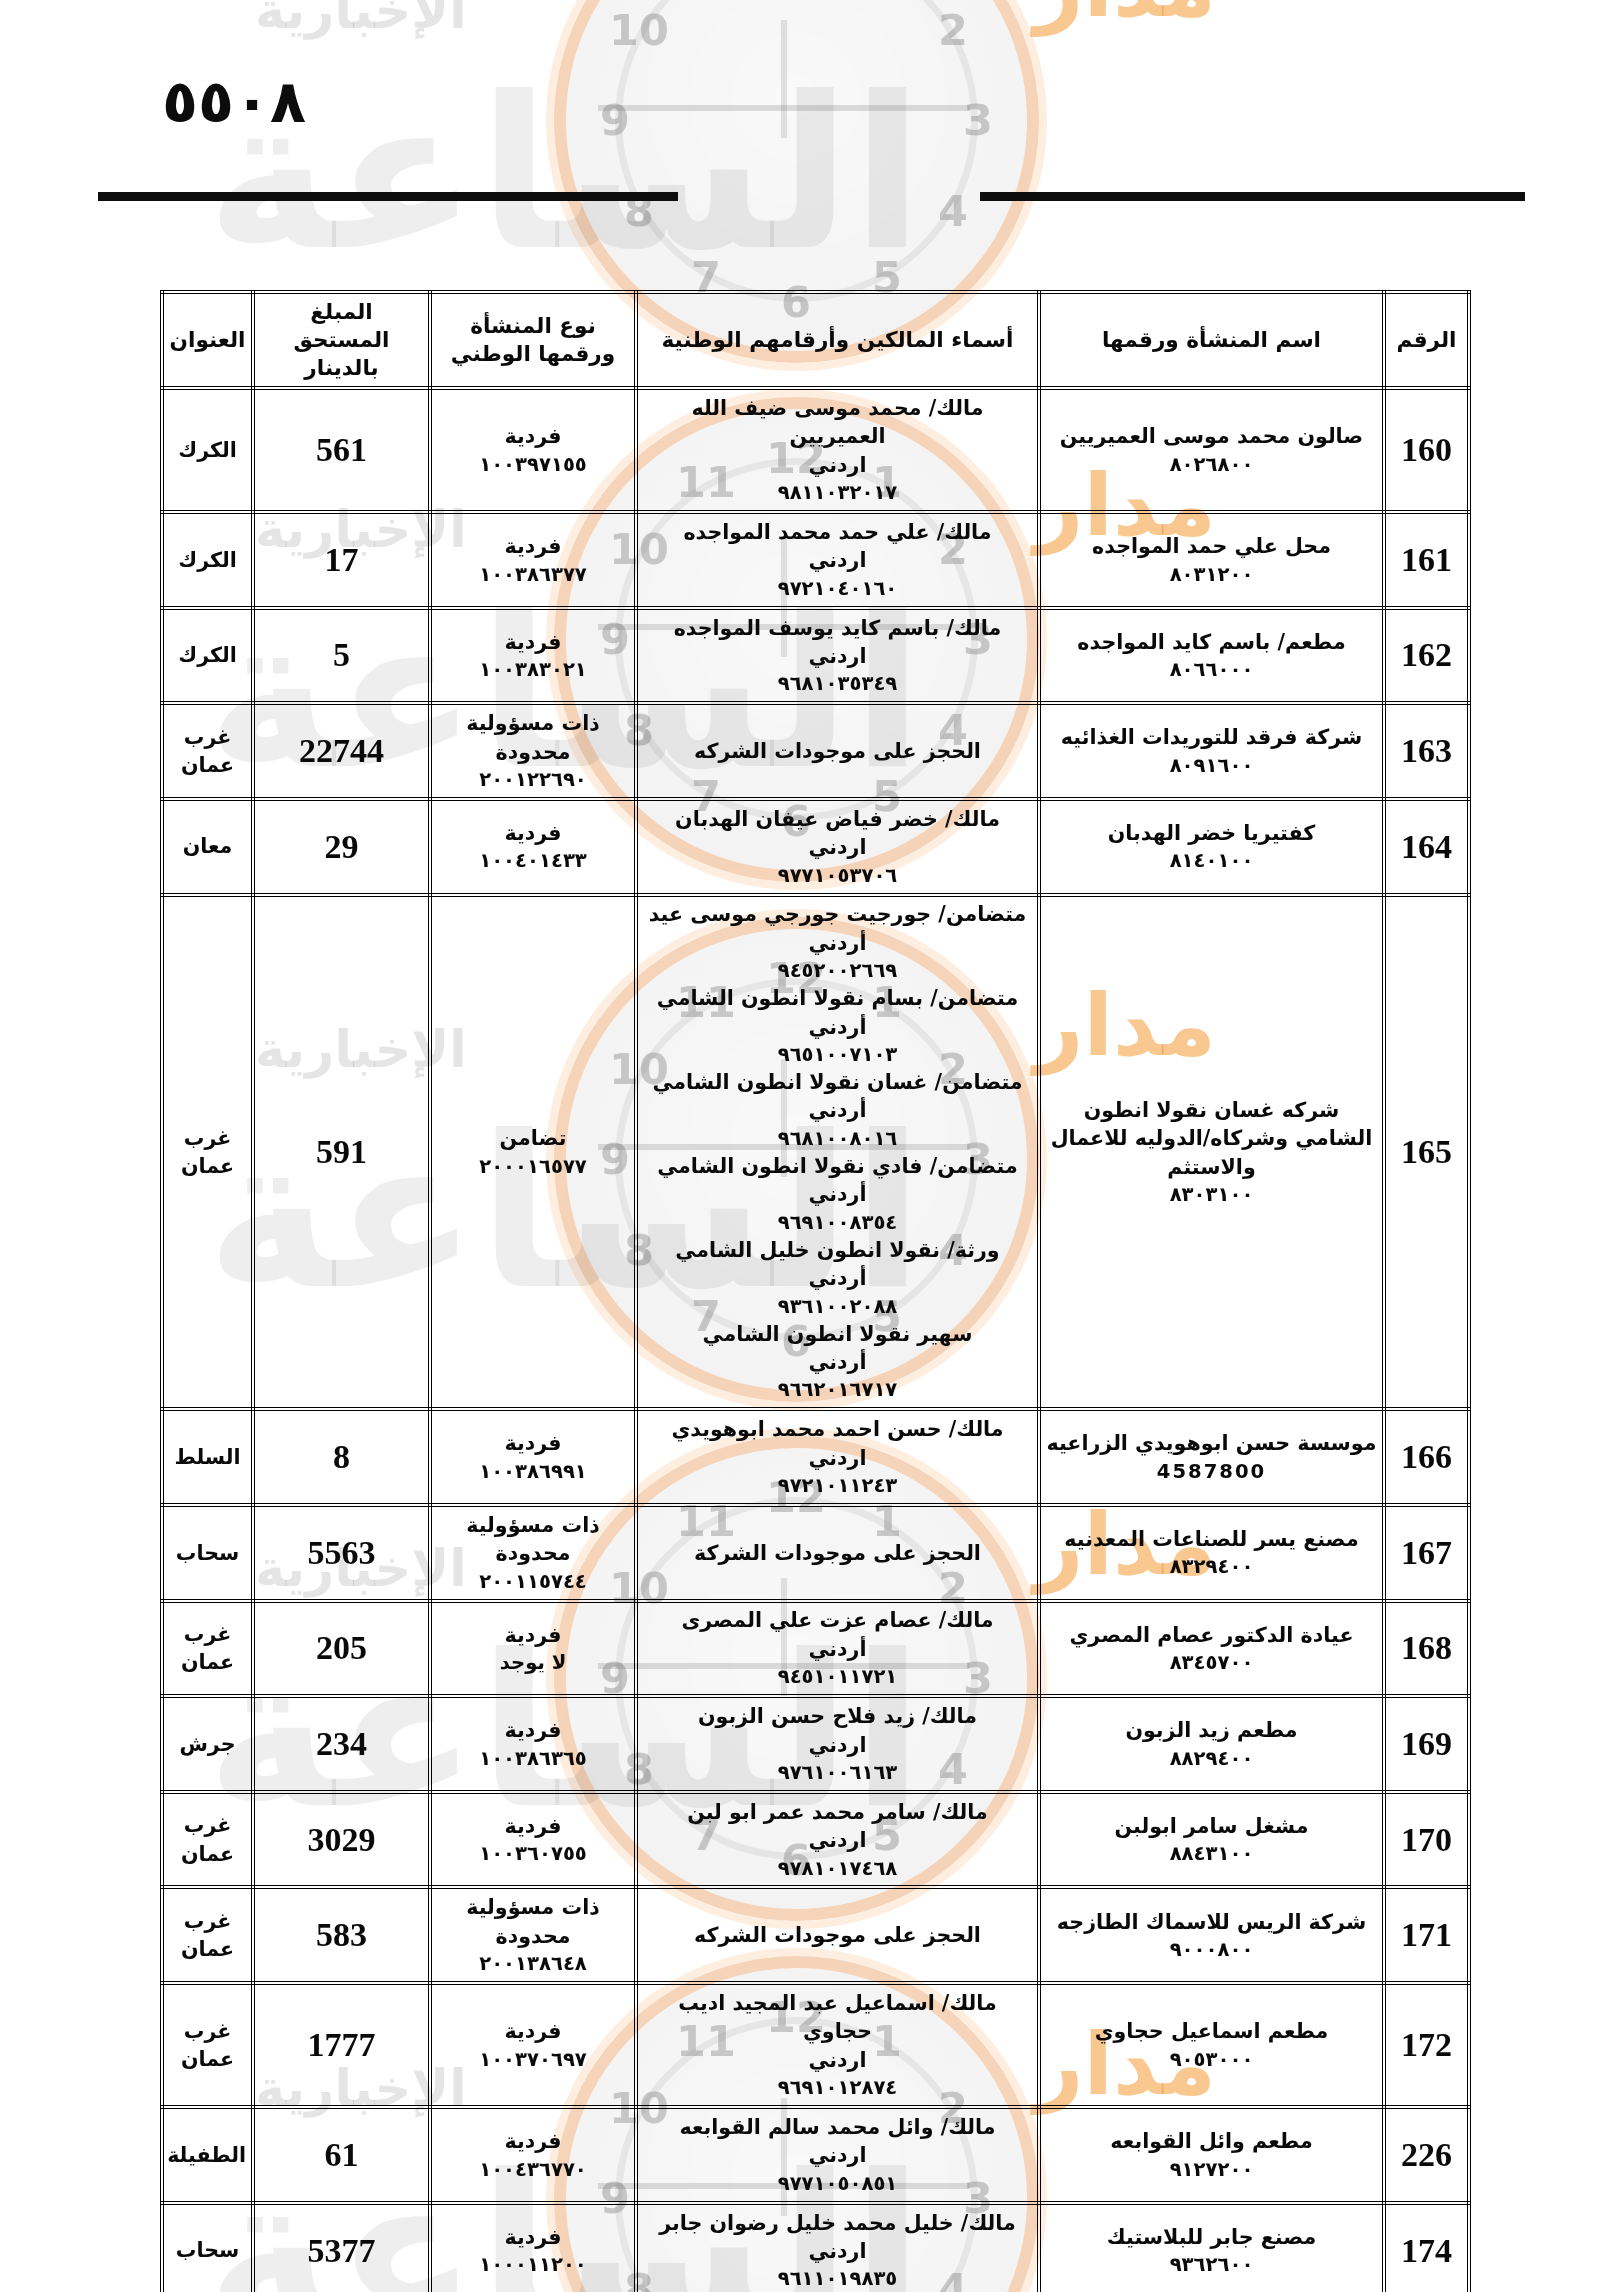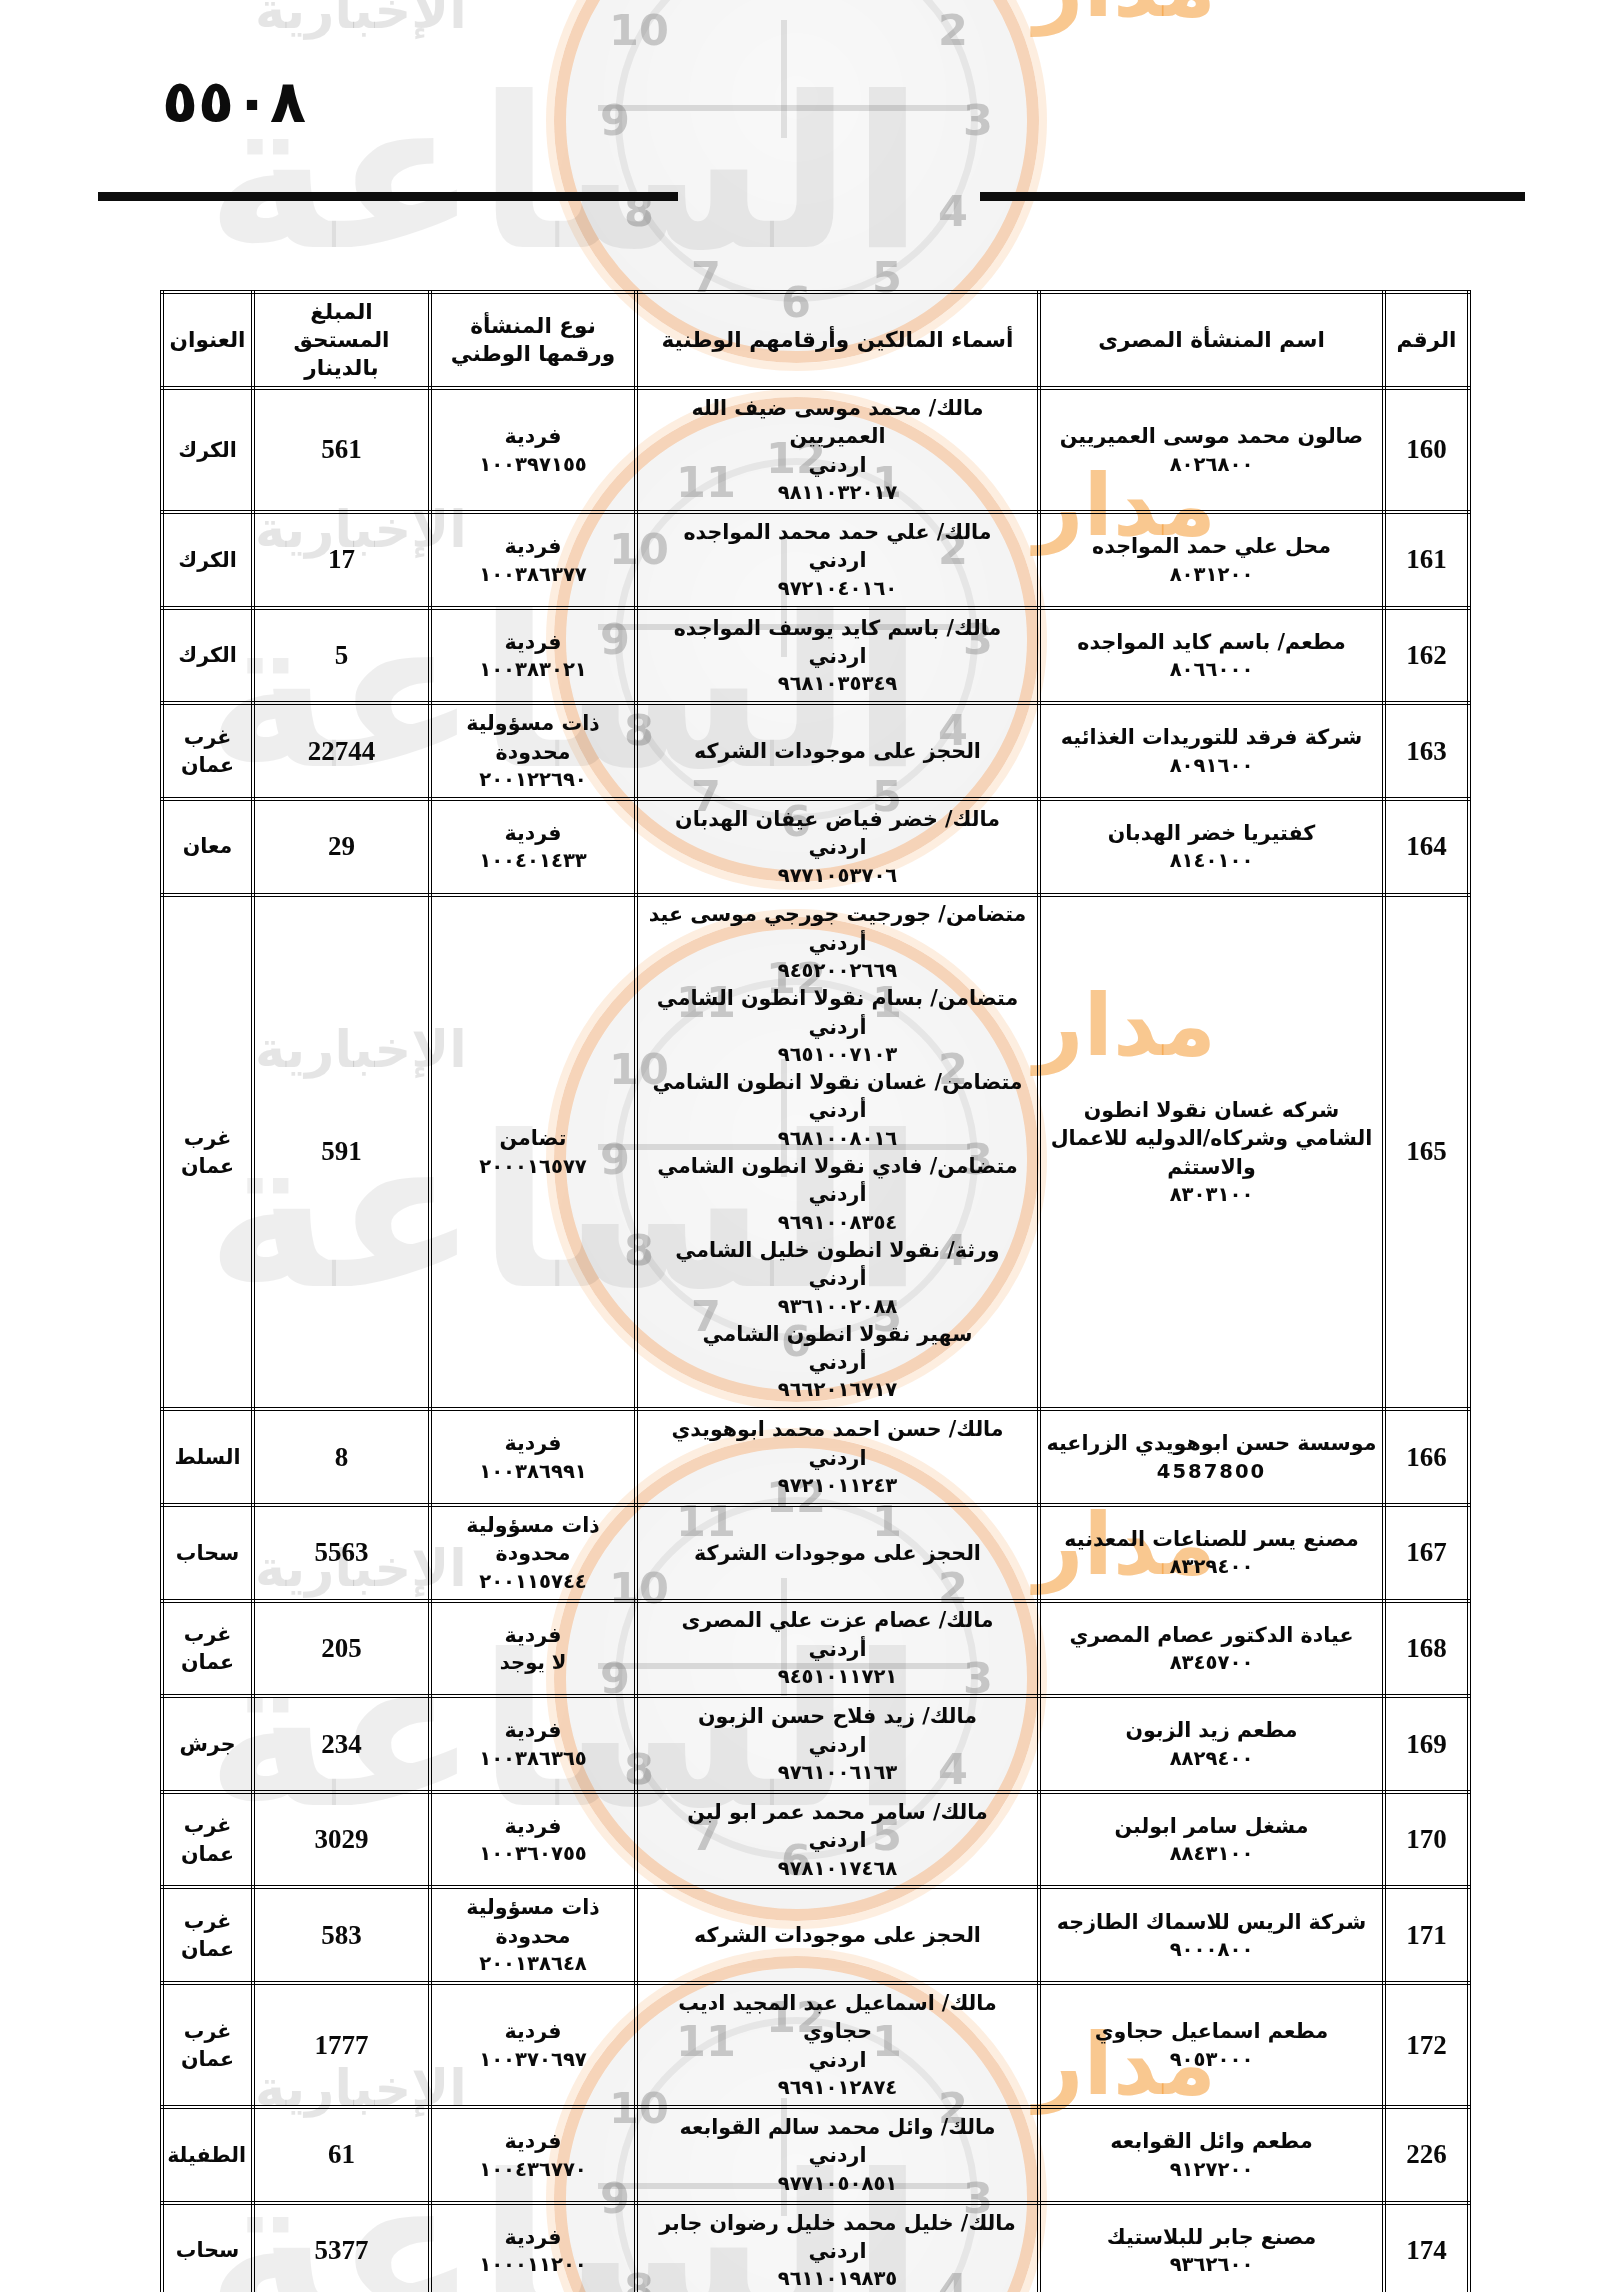--- a/index.html
+++ b/index.html
@@ -62,21 +62,21 @@
     position:absolute;left:160px;top:290px;width:1308px;z-index:2;
     border-collapse:collapse;table-layout:fixed;background:transparent;
   }
   table.gz th, table.gz td{
     border:4.9px double #000;text-align:center;vertical-align:middle;
     padding:3.9px 4.9px;color:#0a0a0a;overflow:hidden;
   }
   .ar{font-family:"DejaVu Sans",sans-serif;font-weight:bold;font-size:20.6px;line-height:1.38;}
   th.ar{font-size:21.6px;line-height:1.3;padding:8.8px 3.9px;}
   .anum{letter-spacing:2px;font-size:19.6px;}
-  .num{font-family:"Liberation Serif",serif;font-weight:bold;font-size:27px;margin-top:20px;}
+  .num{font-family:"Liberation Serif",serif;font-weight:bold;font-size:34px;margin-top:20px;}
   .owner-block{margin:0;}
 </style>
 </head>
 <body>
 
 <div class="page">
 
   <div class="wm-layer" id="wm-layer">
       <div class="wm-unit" style="left: 784px; top: 108px;">
         <div class="wm-clock">
@@ -188,21 +188,21 @@
       <col style="width:85px">
         <col style="width:345px">
         <col style="width:403px">
       <col style="width:206px">
         <col style="width:177px">
         <col style="width:91px">
     </colgroup>
     <thead>
       <tr>
         <th class="ar">الرقم</th>
-        <th class="ar">اسم المنشأة المصرى</th>
+        <th class="ar">اسم المنشأة ورقمها</th>
         <th class="ar">أسماء المالكين وأرقامهم الوطنية</th>
         <th class="ar">نوع المنشأة ورقمها الوطني</th>
         <th class="ar">المبلغ المستحق بالدينار</th>
         <th class="ar">العنوان</th>
       </tr>
     </thead>
     <tbody id="gz-body">
         <tr>
           <td class="num">160</td>
           <td>

